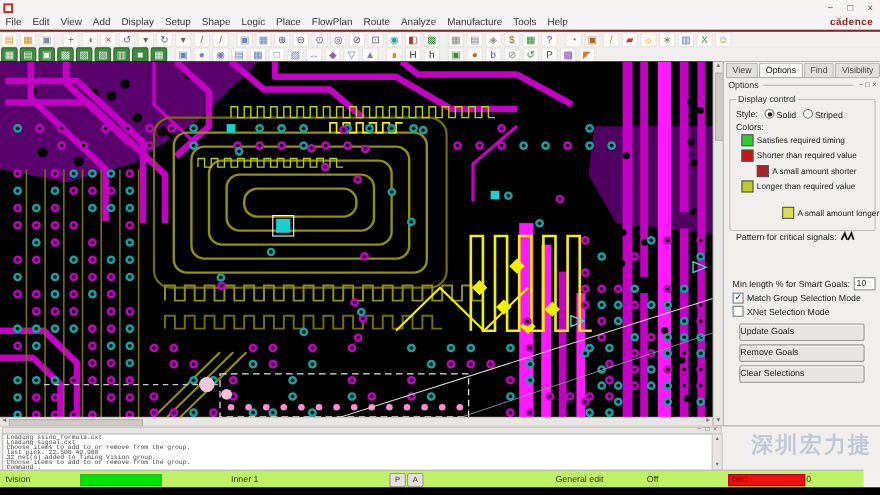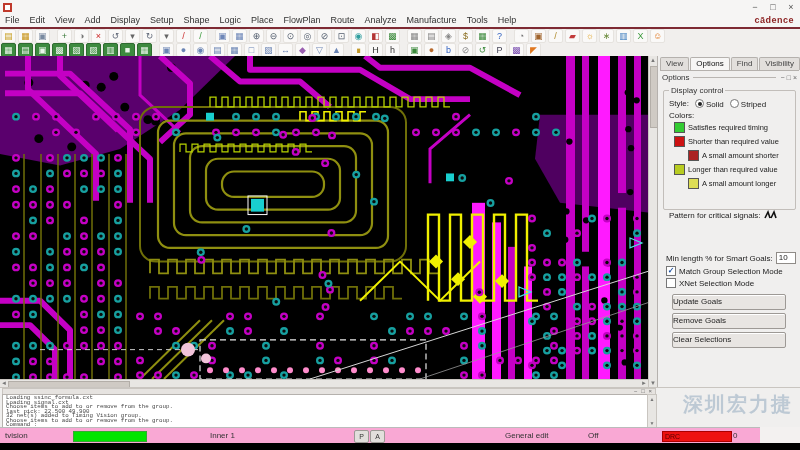--- a/index.html
+++ b/index.html
@@ -72,22 +72,22 @@
   .gap{position:absolute;top:387px;left:0;width:800px;height:1px;background:#c9c5c0;}
   .console{position:absolute;top:388px;left:0;width:800px;height:39px;background:#f0efee;}
   .chead{position:absolute;top:0;left:2px;width:652px;height:5px;background:#e6e3e0;border:1px solid #c9c5c0;}
   .chbtns{position:absolute;right:2px;top:-1px;font-size:6px;color:#666;letter-spacing:1px;}
   .clines{position:absolute;top:6px;left:2px;width:644px;height:32px;background:#fff;border:1px solid #b5b1ad;
           font-family:"Liberation Mono",monospace;font-size:5.8px;line-height:4.55px;color:#444;
           padding:1px 0 0 3px;overflow:hidden;}
   .cscroll{position:absolute;top:6px;left:647px;width:8px;height:32px;background:#e8e6e3;border:1px solid #c9c5c0;
            font-size:5px;color:#777;}
   
-  .statusbar{position:absolute;top:427px;left:0;width:760px;height:16px;background:#f9a8d4;
-             border-top:1px solid #bbb;font-size:8px;color:#333;}
+  .statusbar{position:absolute;top:427px;left:0;width:760px;height:16px;background:#bef264;
+             border-top:1px solid #bbb;font-size:8px;color:#333;padding-left:25px;}
   .seg{position:absolute;top:0;height:16px;line-height:15px;white-space:nowrap;}
   .greenbar{position:absolute;left:73px;top:3px;width:72px;height:9px;background:#00e400;border:1px solid #3a3;}
   .drcbar{position:absolute;left:662px;top:3px;width:66px;height:9px;background:#ee1111;border:1px solid #a00;
           color:#5a0000;font-size:7px;line-height:9px;padding-left:2px;}
   .pabtn{position:absolute;top:2px;width:13px;height:11px;background:#e2dfdc;border:1px solid #9d9995;
          text-align:center;line-height:11px;font-size:7px;color:#333;border-radius:2px;}
   .blackstrip{position:absolute;top:443px;left:0;width:800px;height:7px;background:#000;}
   
   .watermark{position:absolute;top:391px;left:683px;font-size:20px;font-weight:bold;color:#b9c6d2;
              opacity:.92;letter-spacing:2px;z-index:50;}
@@ -862,21 +862,21 @@
               <span>Shorter than required value</span>
             </div>
             <div class="citem indent" style="top: 59px;">
               <span class="swatch" style="background: rgb(170, 34, 34);"></span>
               <span>A small amount shorter</span>
             </div>
             <div class="citem" style="top: 73px;">
               <span class="swatch" style="background: rgb(184, 204, 34);"></span>
               <span>Longer than required value</span>
             </div>
-            <div class="citem indent" style="top: 87px;">
+            <div class="citem indent" style="top: 97px; margin-left: 23px;">
               <span class="swatch" style="background: rgb(221, 221, 85);"></span>
               <span>A small amount longer</span>
             </div>
           </div>
         <div class="prow" style="top:119px;">
           <span>Pattern for critical signals:</span>
           <svg width="14" height="10" style="margin-left:3px;">
             <path d="M1,8 L4,2 L6,8 M7,8 L10,2 L12,8" stroke="#111" stroke-width="1.6" fill="none"></path>
           </svg>
         </div>

